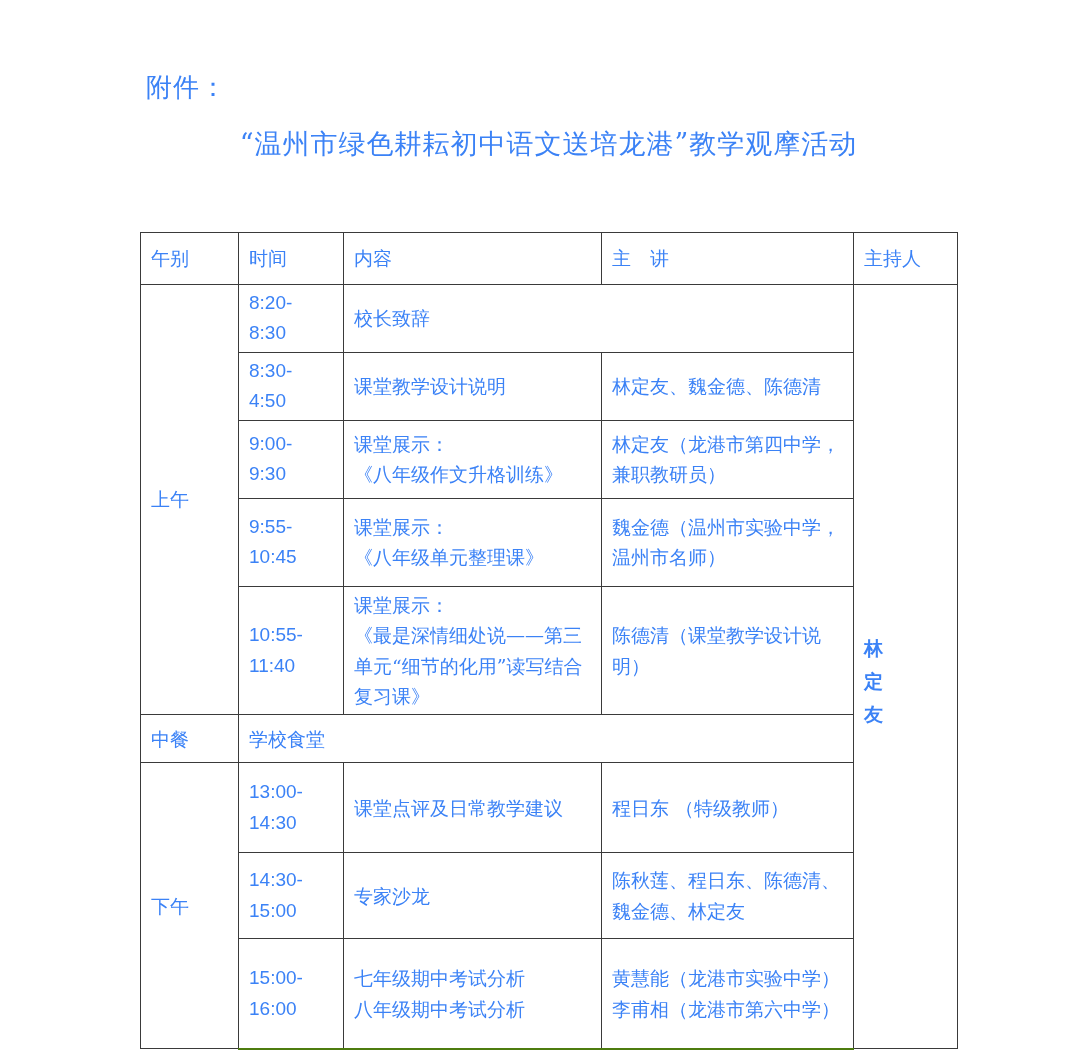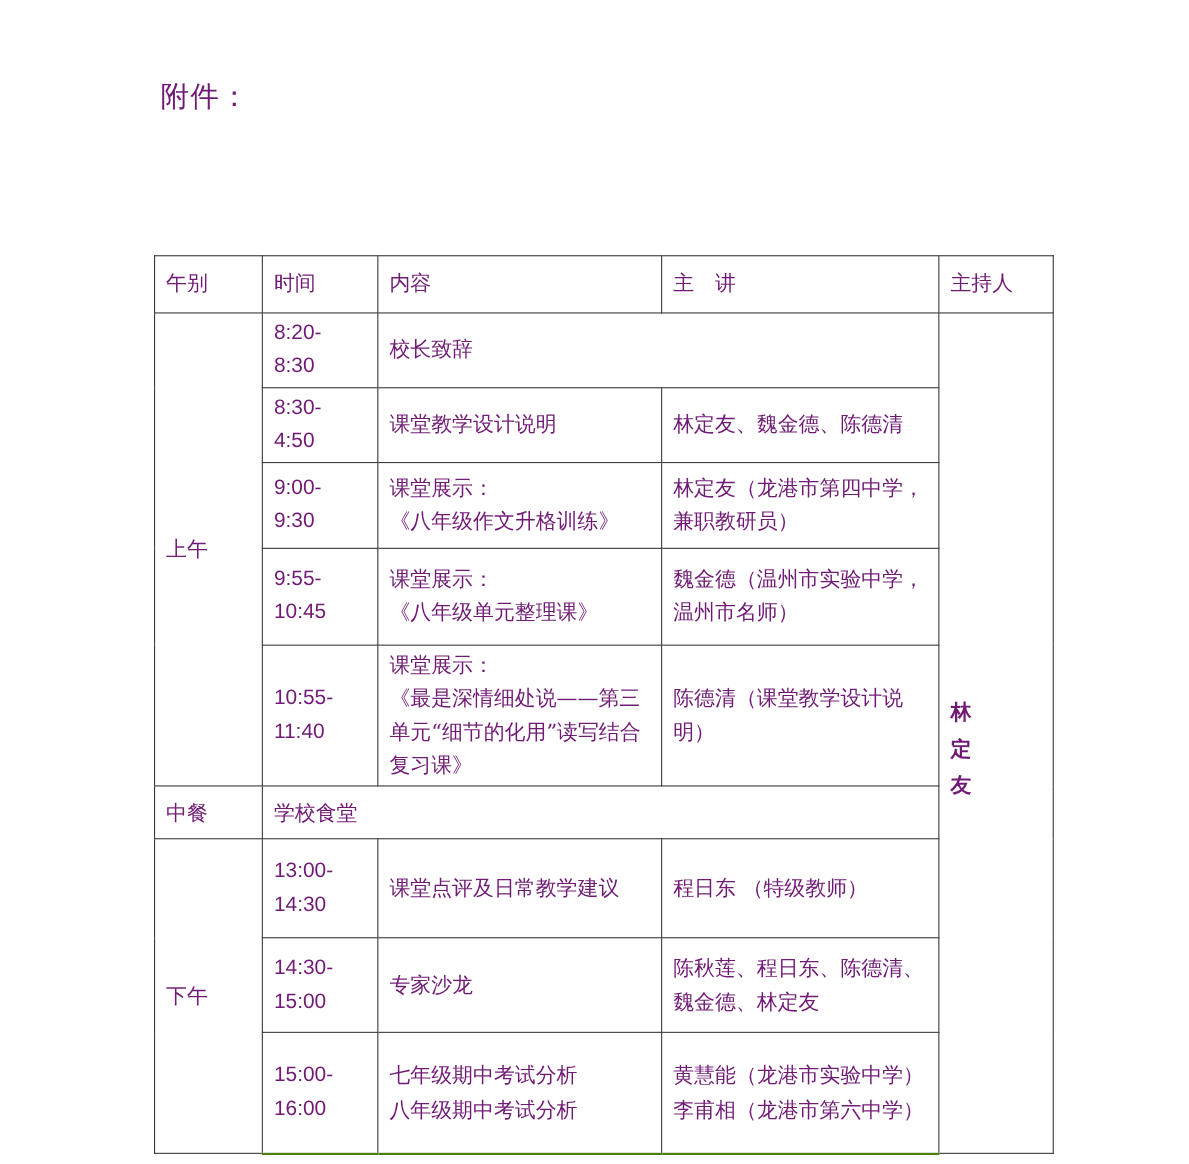--- a/index.html
+++ b/index.html
@@ -6,21 +6,21 @@
     margin: 0;
     padding: 0;
     background: #ffffff;
   }
   .page {
     position: relative;
     width: 1081px;
     height: 1058px;
     background: #ffffff;
     font-family: "DejaVu Serif", "Liberation Serif", serif;
-    color: #701a75;
+    color: #3b82f6;
     overflow: hidden;
   }
   .attachment-label {
     position: absolute;
     left: 146px;
     top: 70px;
     font-size: 26px;
     letter-spacing: 1px;
   }
   .doc-title {
@@ -75,20 +75,21 @@
     font-weight: bold;
   }
 </style>
 </head>
 <body>
 
 <div class="page">
 
   <div class="attachment-label">附件：</div>
 
+  <div class="doc-title line1">“温州市绿色耕耘初中语文送培龙港”教学观摩活动</div>
 
 
   <table class="schedule">
     <colgroup>
       <col style="width:98px">
       <col style="width:105px">
       <col style="width:258px">
       <col style="width:252px">
       <col style="width:104px">
     </colgroup>

